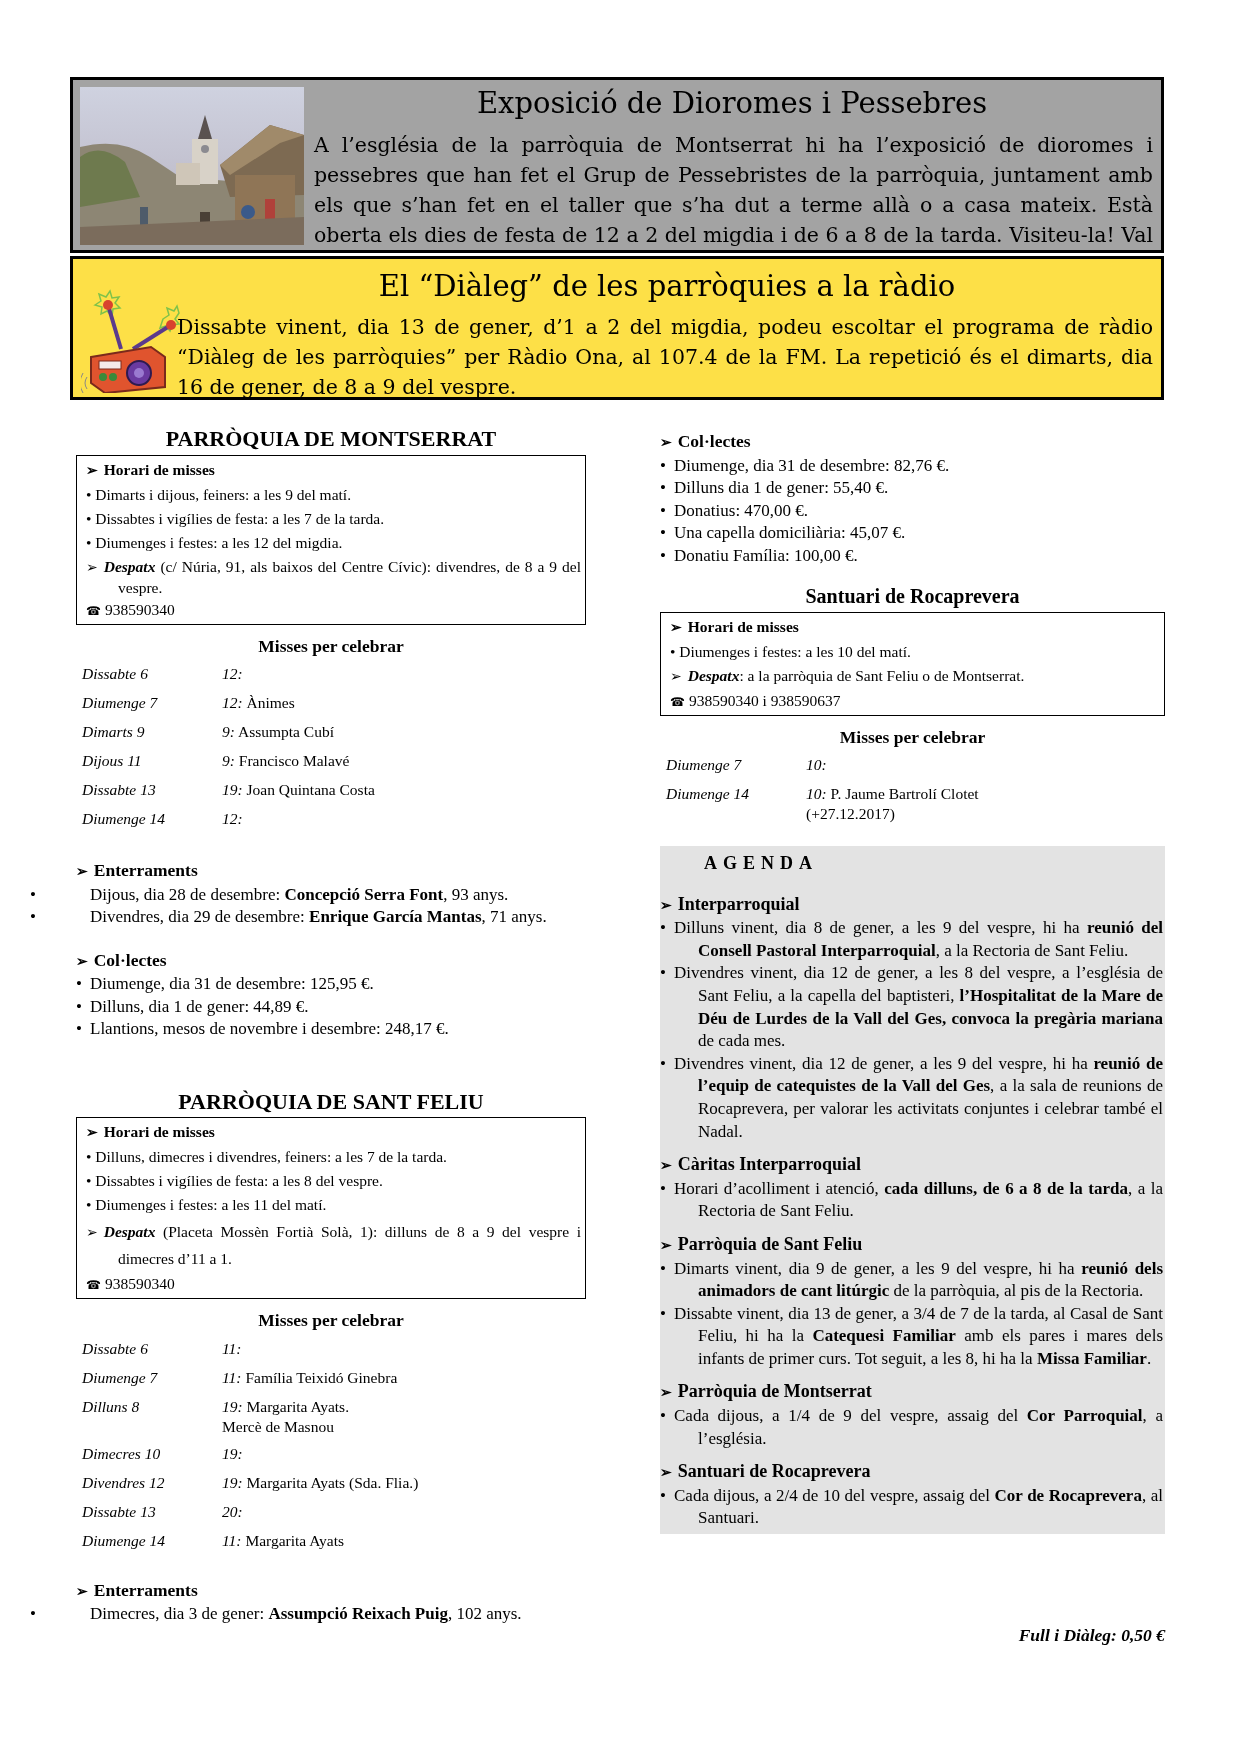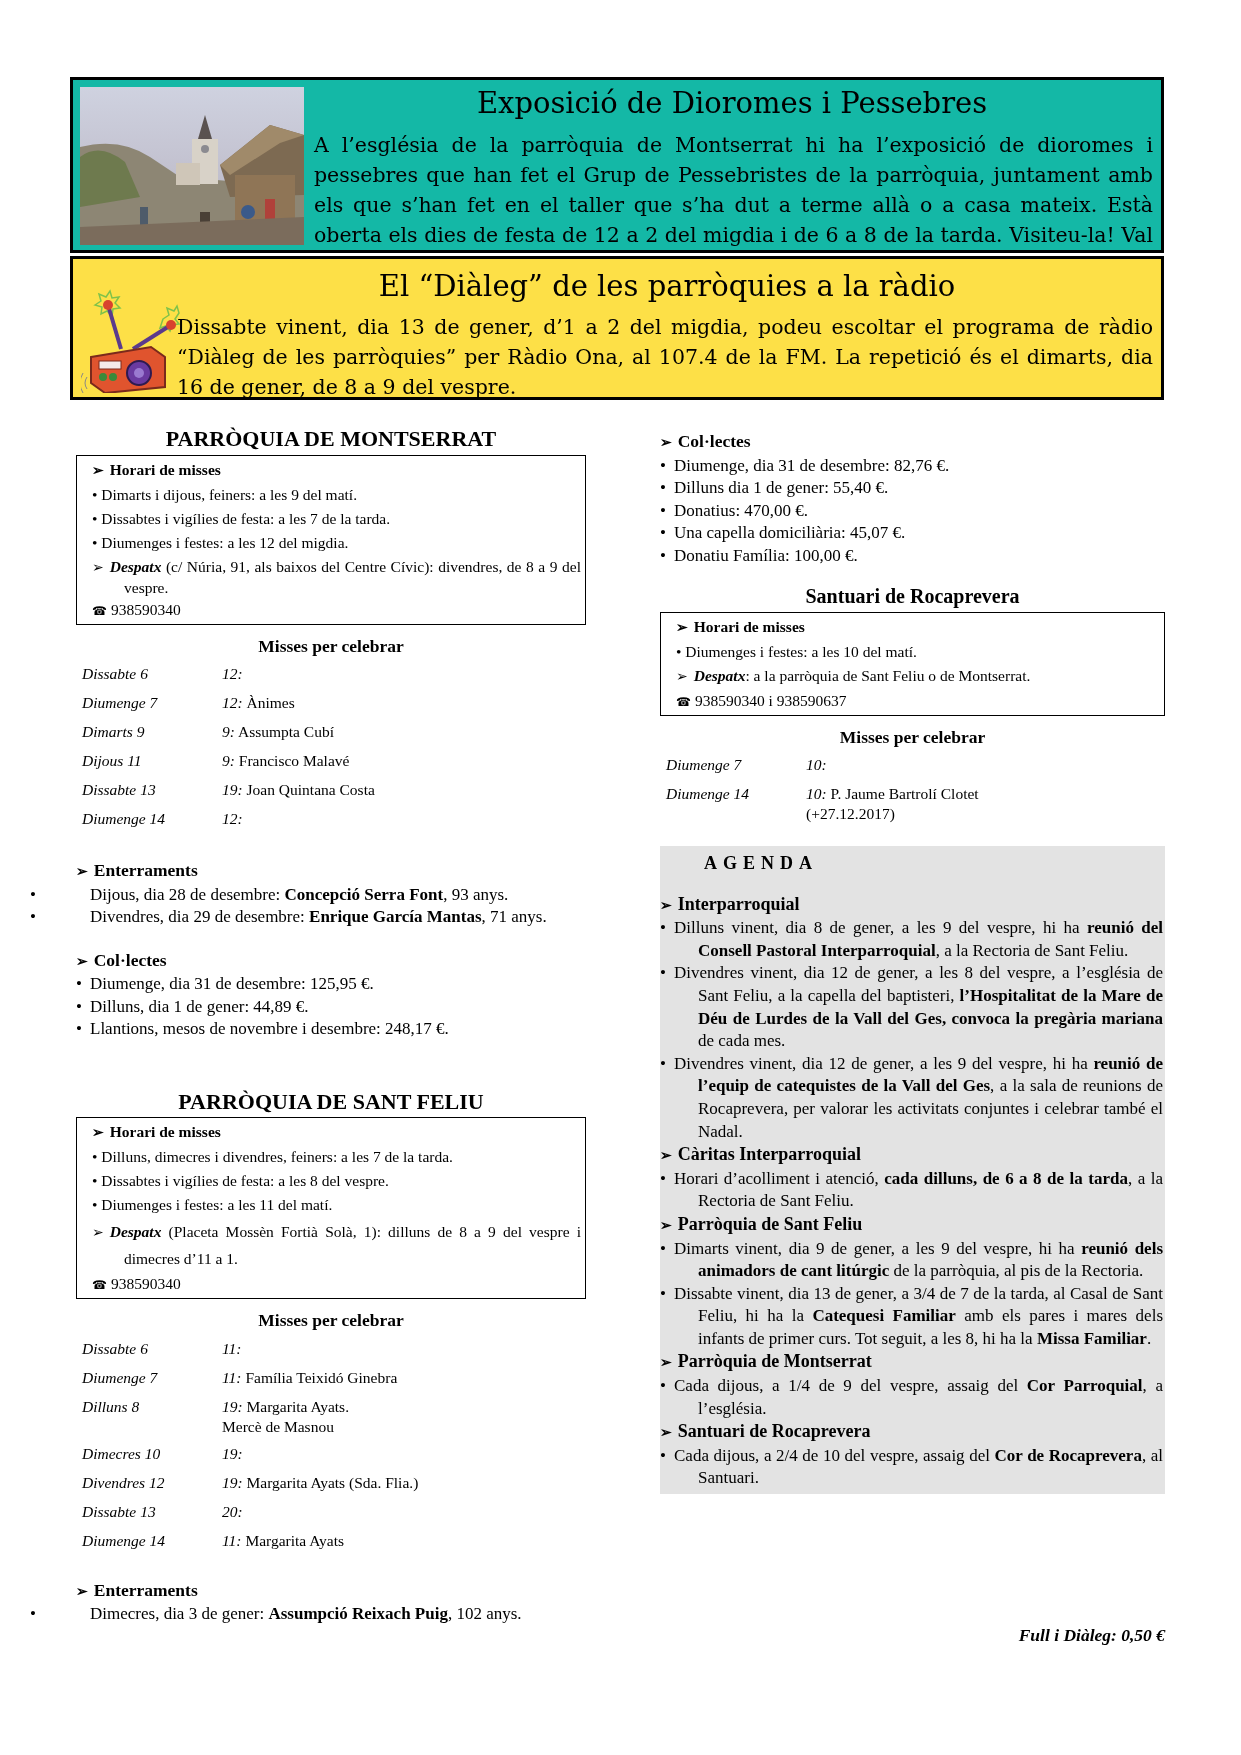--- a/index.html
+++ b/index.html
@@ -1,54 +1,54 @@
 <!DOCTYPE html>
 <html><head>
 <meta charset="utf-8">
 <style>
   html, body { margin:0; padding:0; background:#ffffff; }
   body { width:1241px; height:1755px; position:relative; overflow:hidden; color:#000; }
   .serif { font-family: "DejaVu Serif", "Liberation Serif", serif; }
   .sans { font-family: Liberation Serif, serif; }
 
   
-  #box-expo { position:absolute; left:70px; top:77px; width:1094px; height:176px; border:3px solid #000; background:#14b8a6; box-sizing:border-box; }
+  #box-expo { position:absolute; left:70px; top:77px; width:1094px; height:176px; border:3px solid #000; background:#a3a3a3; box-sizing:border-box; }
   #expo-photo { position:absolute; left:7px; top:7px; width:224px; height:158px; overflow:hidden; background:linear-gradient(180deg,#c8c8d6 0%,#b9b6c6 35%,#9d9080 60%,#8a7a66 100%); }
   #expo-title { position:absolute; left:240px; right:10px; top:6px; text-align:center; font-size:29px; }
   #expo-text { position:absolute; left:241px; right:8px; top:50px; font-size:20.5px; line-height:30px; text-align:justify; }
 
   
   #box-radio { position:absolute; left:70px; top:256px; width:1094px; height:144px; border:3px solid #000; background:#fde047; box-sizing:border-box; }
   #radio-icon { position:absolute; left:8px; top:6px; width:100px; height:128px; }
   #radio-title { position:absolute; left:110px; right:10px; top:10px; text-align:center; font-size:29px; }
   #radio-text { position:absolute; left:104px; right:8px; top:53px; font-size:20.5px; line-height:30px; text-align:justify; }
 
   
   .col { position:absolute; font-size:17px; line-height:22.5px; }
   #col-left { left:76px; top:428px; width:510px; }
   #col-right { left:660px; top:430px; width:505px; }
 
   .parish-title { text-align:center; font-weight:bold; font-size:22px; margin:0 0 4px 0; }
-  .info-box { border:1.5px solid #000; padding:2px 4px 1px 15px; font-size:15.5px; line-height:24px; }
+  .info-box { border:1.5px solid #000; padding:2px 4px 1px 9px; font-size:15.5px; line-height:24px; }
   .info-box .hdr { font-weight:bold; }
   .arrow { font-size:14px; margin-right:6px; }
   .hang { padding-left:32px; text-indent:-32px; text-align:justify; }
   .sub-title { text-align:center; font-weight:bold; font-size:17.5px; margin:10px 0 4px 0; }
   table.masses { border-collapse:collapse; font-size:15.5px; margin-left:6px; }
   table.masses td { padding:0; height:26px; vertical-align:top; line-height:20px; padding-top:3px; }
   table.masses td.day { width:140px; font-style:italic; }
   table.masses em { font-style:italic; }
   .section-hdr { font-weight:bold; font-size:17.5px; margin-top:20px; }
   .bul { text-align:justify; }
   .bul .b { display:inline-block; width:14px; }
   .phone { font-size:12px; margin-right:4px; }
 
   #agenda { background:#e3e3e3; padding:4px 2px 4px 0; margin-top:22px; font-size:17px; line-height:22.6px; }
   #agenda .agtitle { text-align:left; font-weight:bold; letter-spacing:6px; font-size:18px; margin:2px 0 18px 0;padding-left:44px; }
-  #agenda .h { font-weight:bold; font-size:18px; }
+  #agenda .h { font-weight:bold; font-size:18px;margin-top:10px; }
   #agenda .item { padding-left:38px; text-indent:-38px; text-align:justify; }
   #footer { position:absolute; right:76px; top:1625px; font-size:17.5px; font-weight:bold; font-style:italic; }
 </style>
 </head>
 <body>
 
 <div id="box-expo">
   <div id="expo-photo">
     <svg width="224" height="158" viewBox="0 0 224 158">
       <defs>

